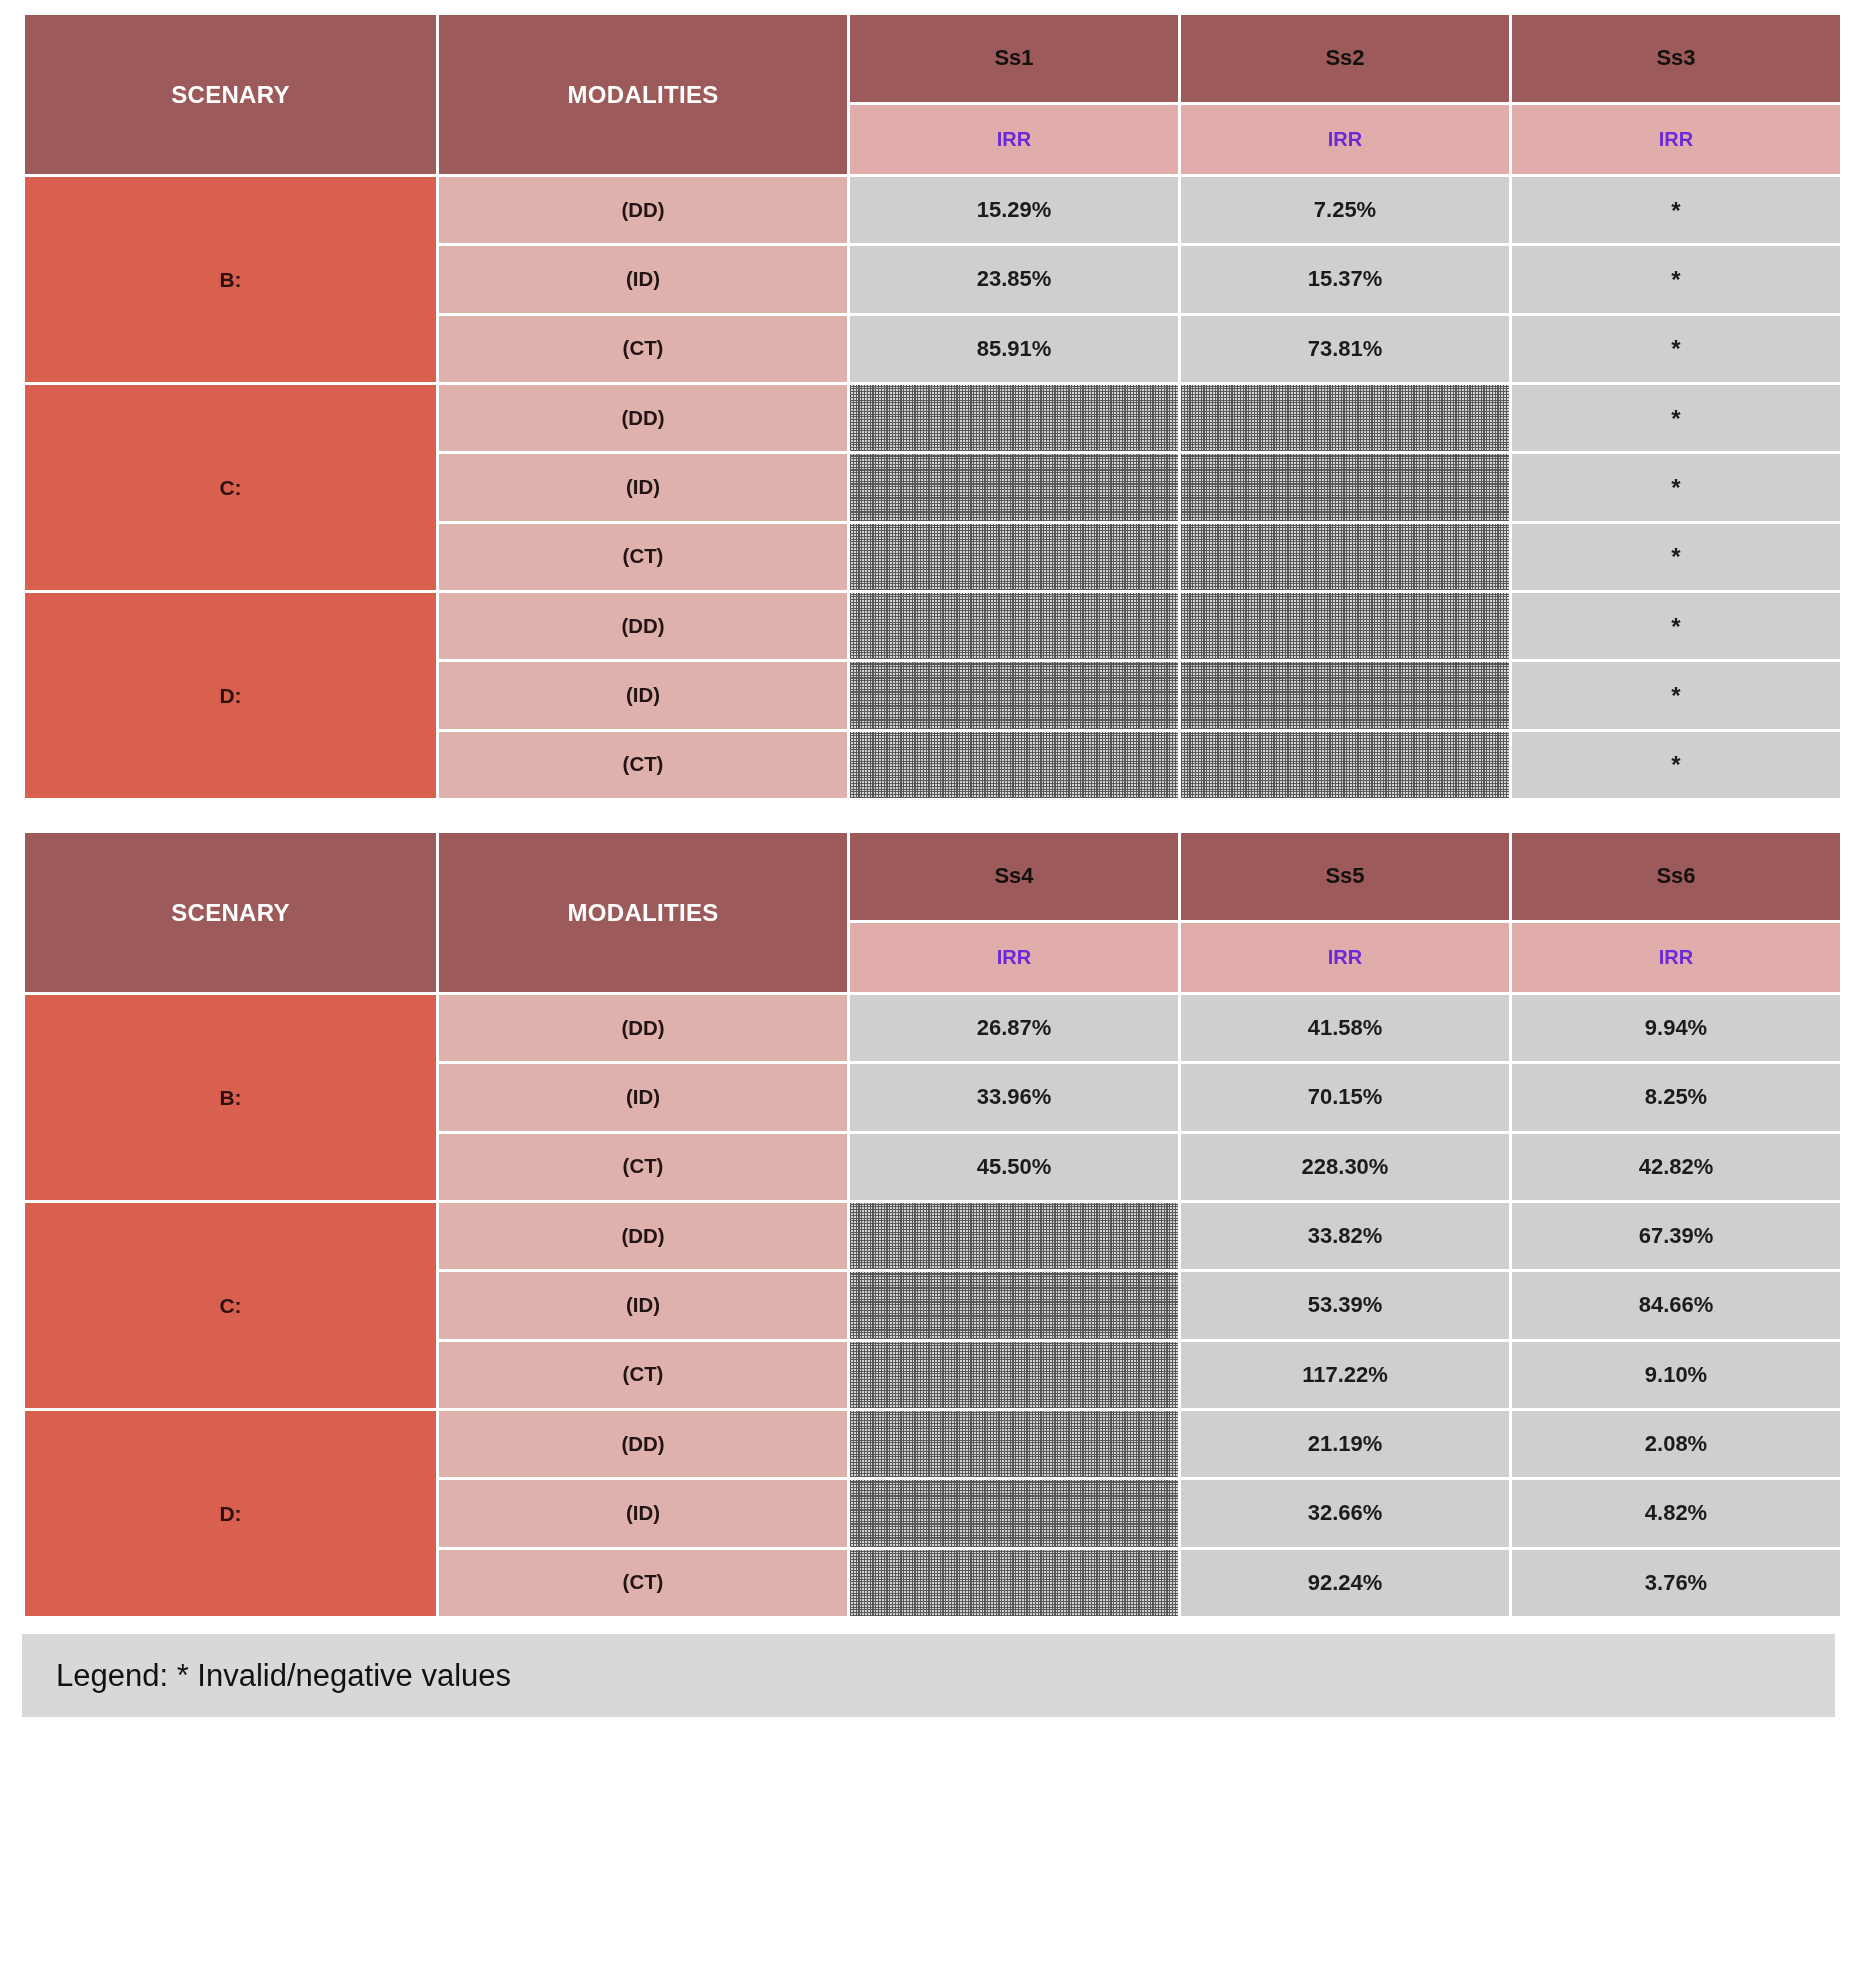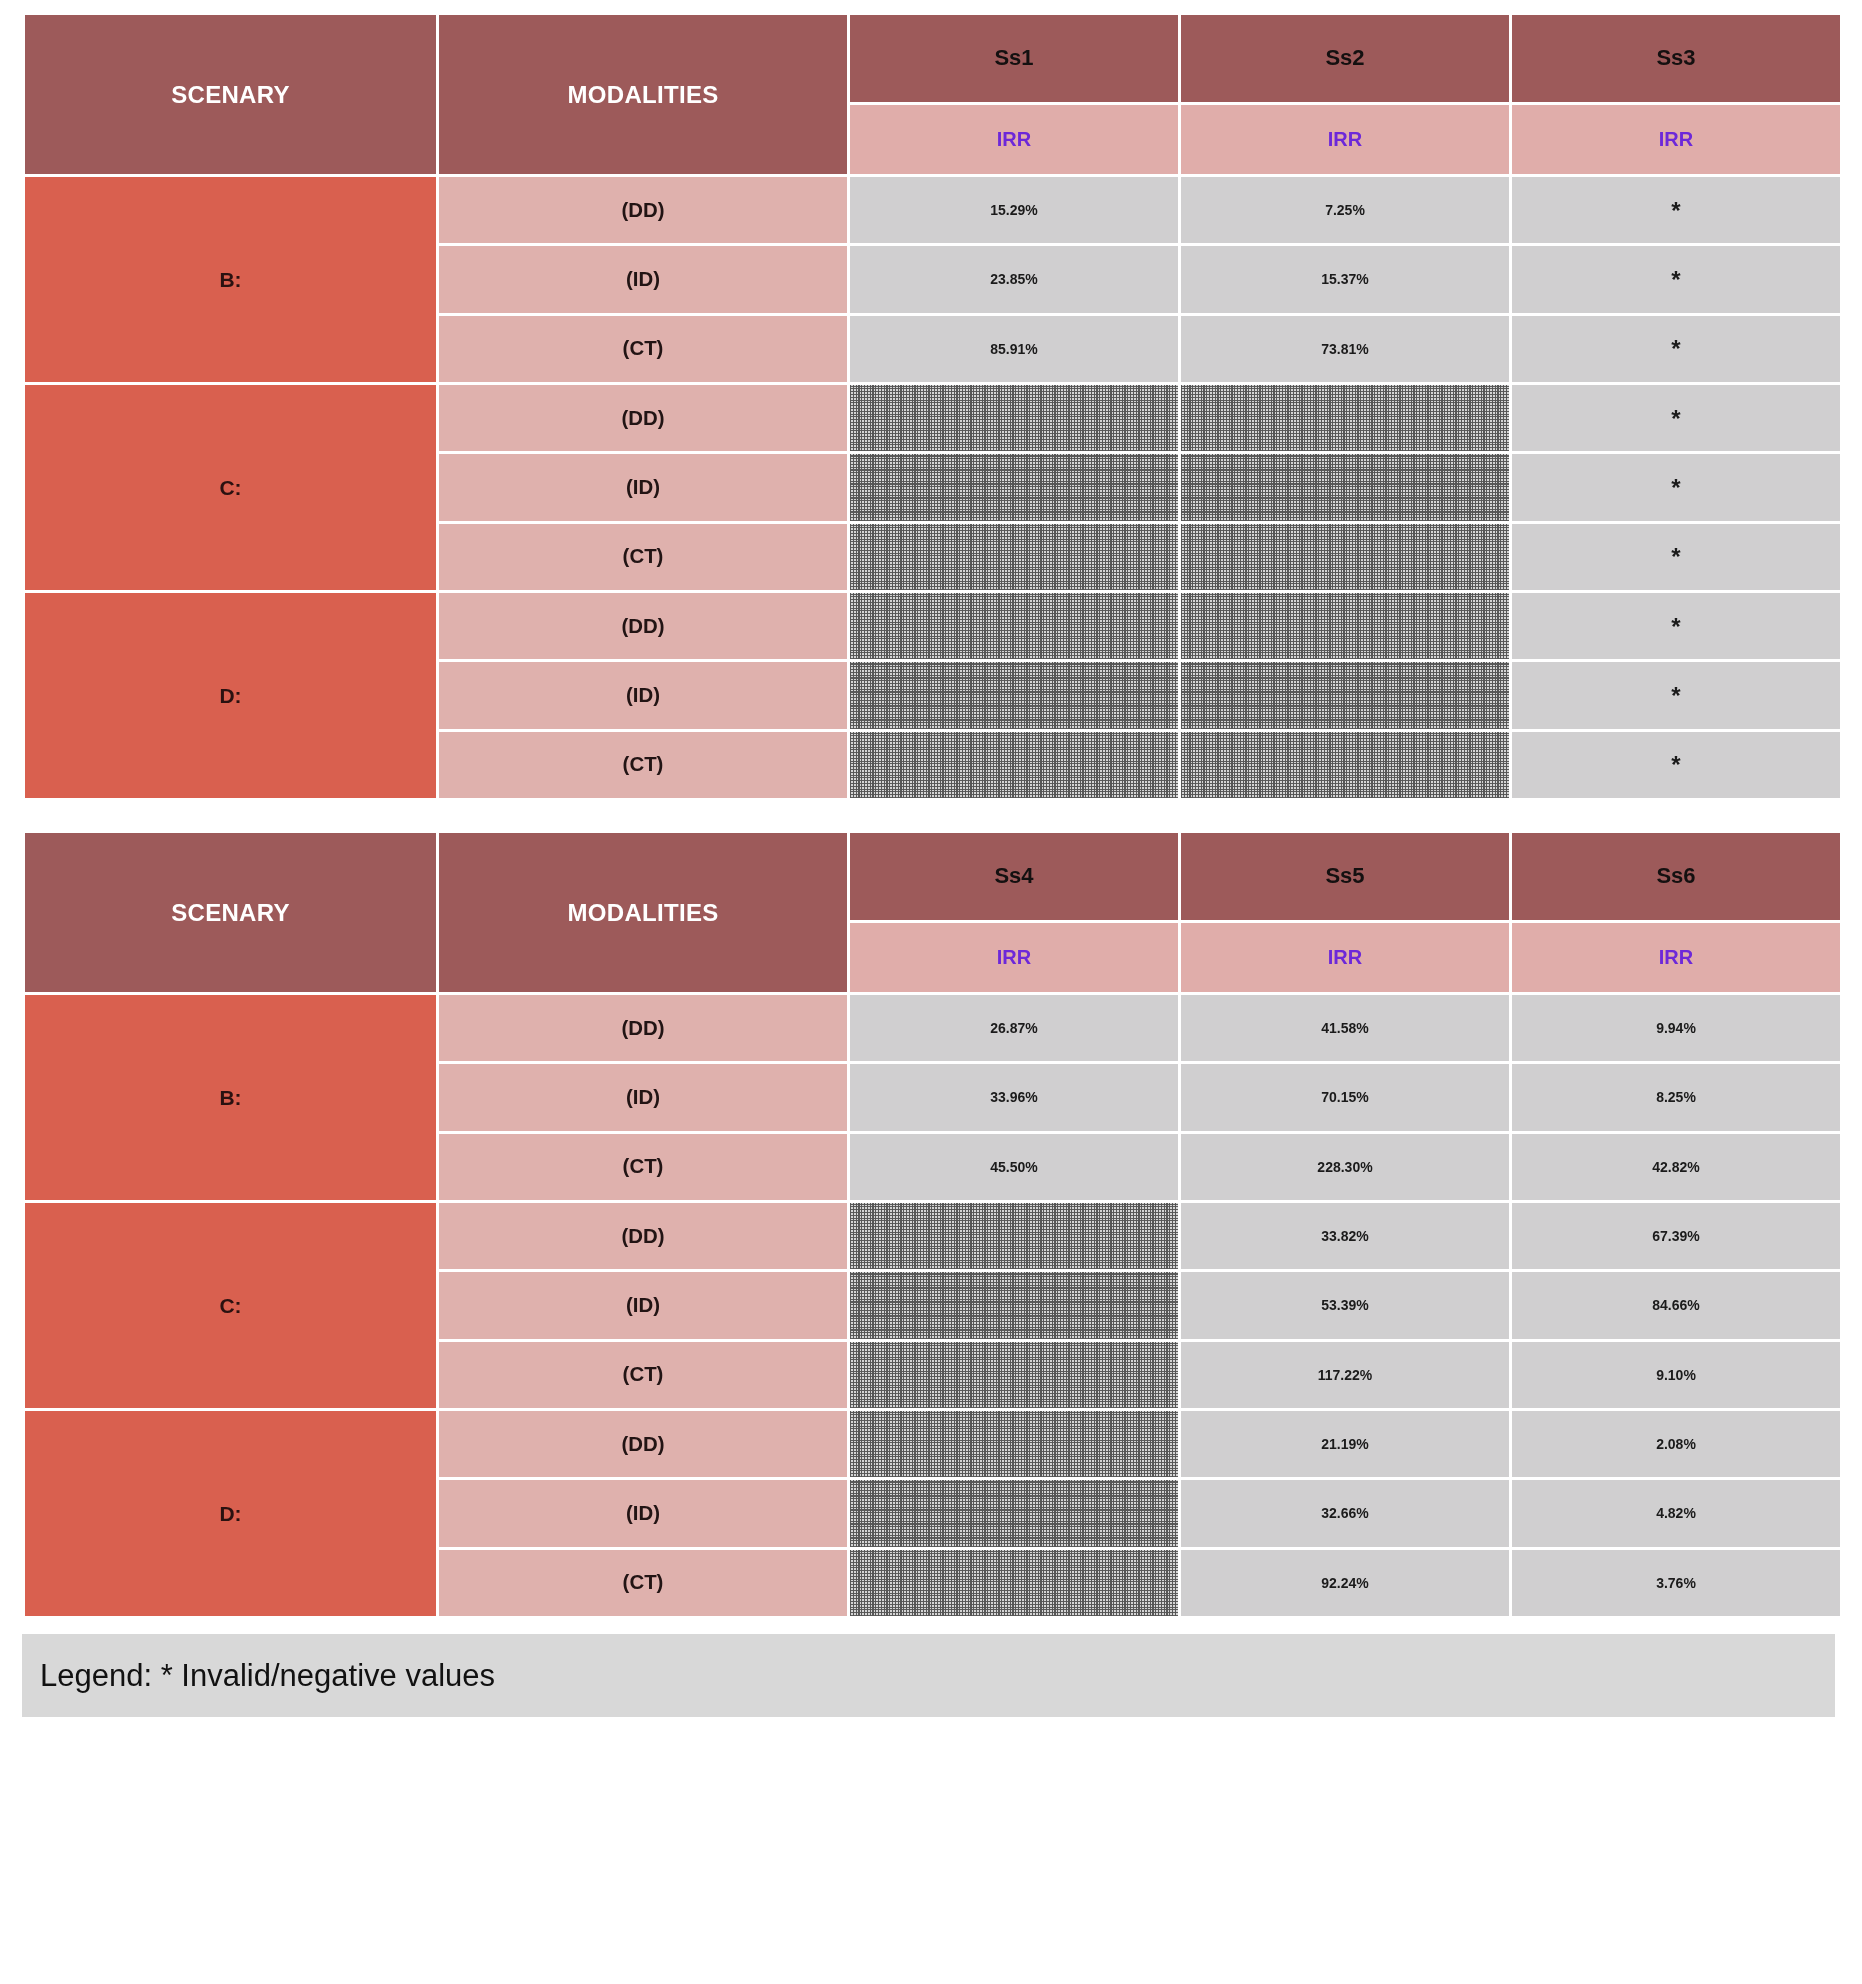--- a/index.html
+++ b/index.html
@@ -79,21 +79,21 @@
     background: #dfb1ad;
     color: #221414;
     font-weight: bold;
     font-size: 20.4px;
     height: 66px;
   }
   .cell-value {
     background: #d0cfd0;
     color: #1b1b1b;
     font-weight: bold;
-    font-size: 14px;
+    font-size: 22px;
     height: 66px;
   }
   .cell-star {
     background: #d0cfd0;
     color: #1b1b1b;
     font-weight: bold;
     font-size: 24px;
     height: 66px;
     line-height: 1.8;
   }
@@ -116,21 +116,21 @@
   .table-gap { height: 29px; }
 
   
   .legend {
     margin-top: 15.4px;
     width: 1813px;
     height: 83px;
     background: #d8d8d8;
     display: flex;
     align-items: center;
-    padding-left: 18px;
+    padding-left: 34px;
     box-sizing: border-box;
     font-size: 31px;
     color: #111111;
   }
 </style>
 </head>
 <body>
 
 <div class="page">
 

